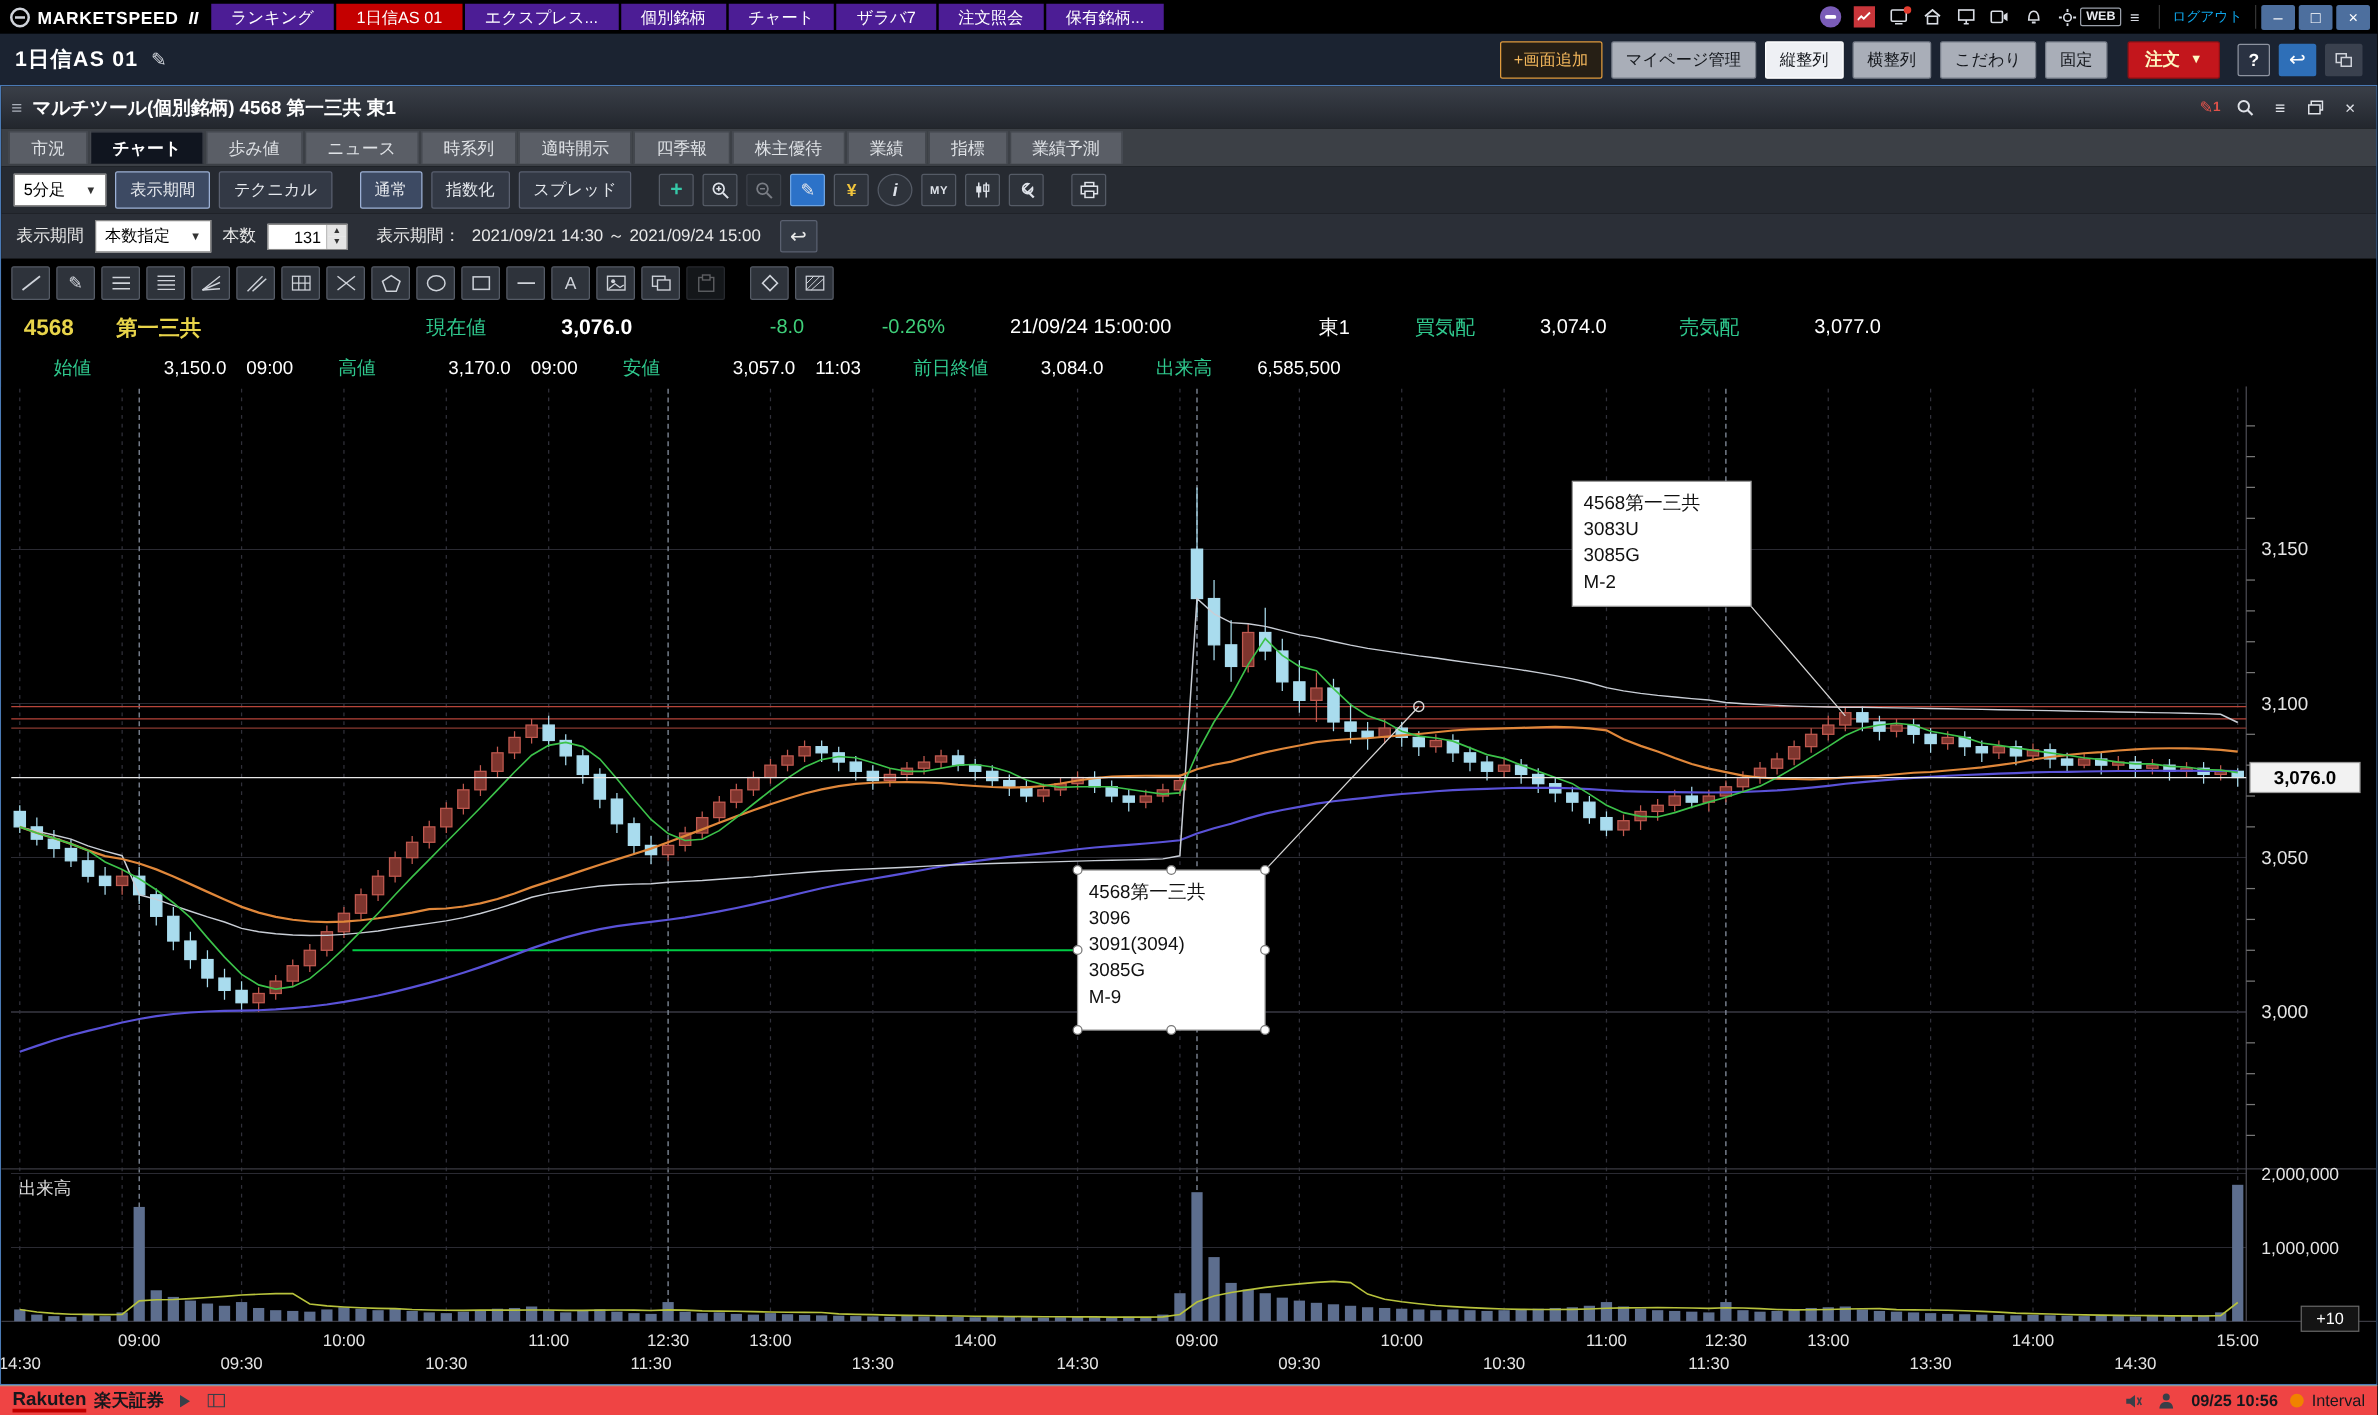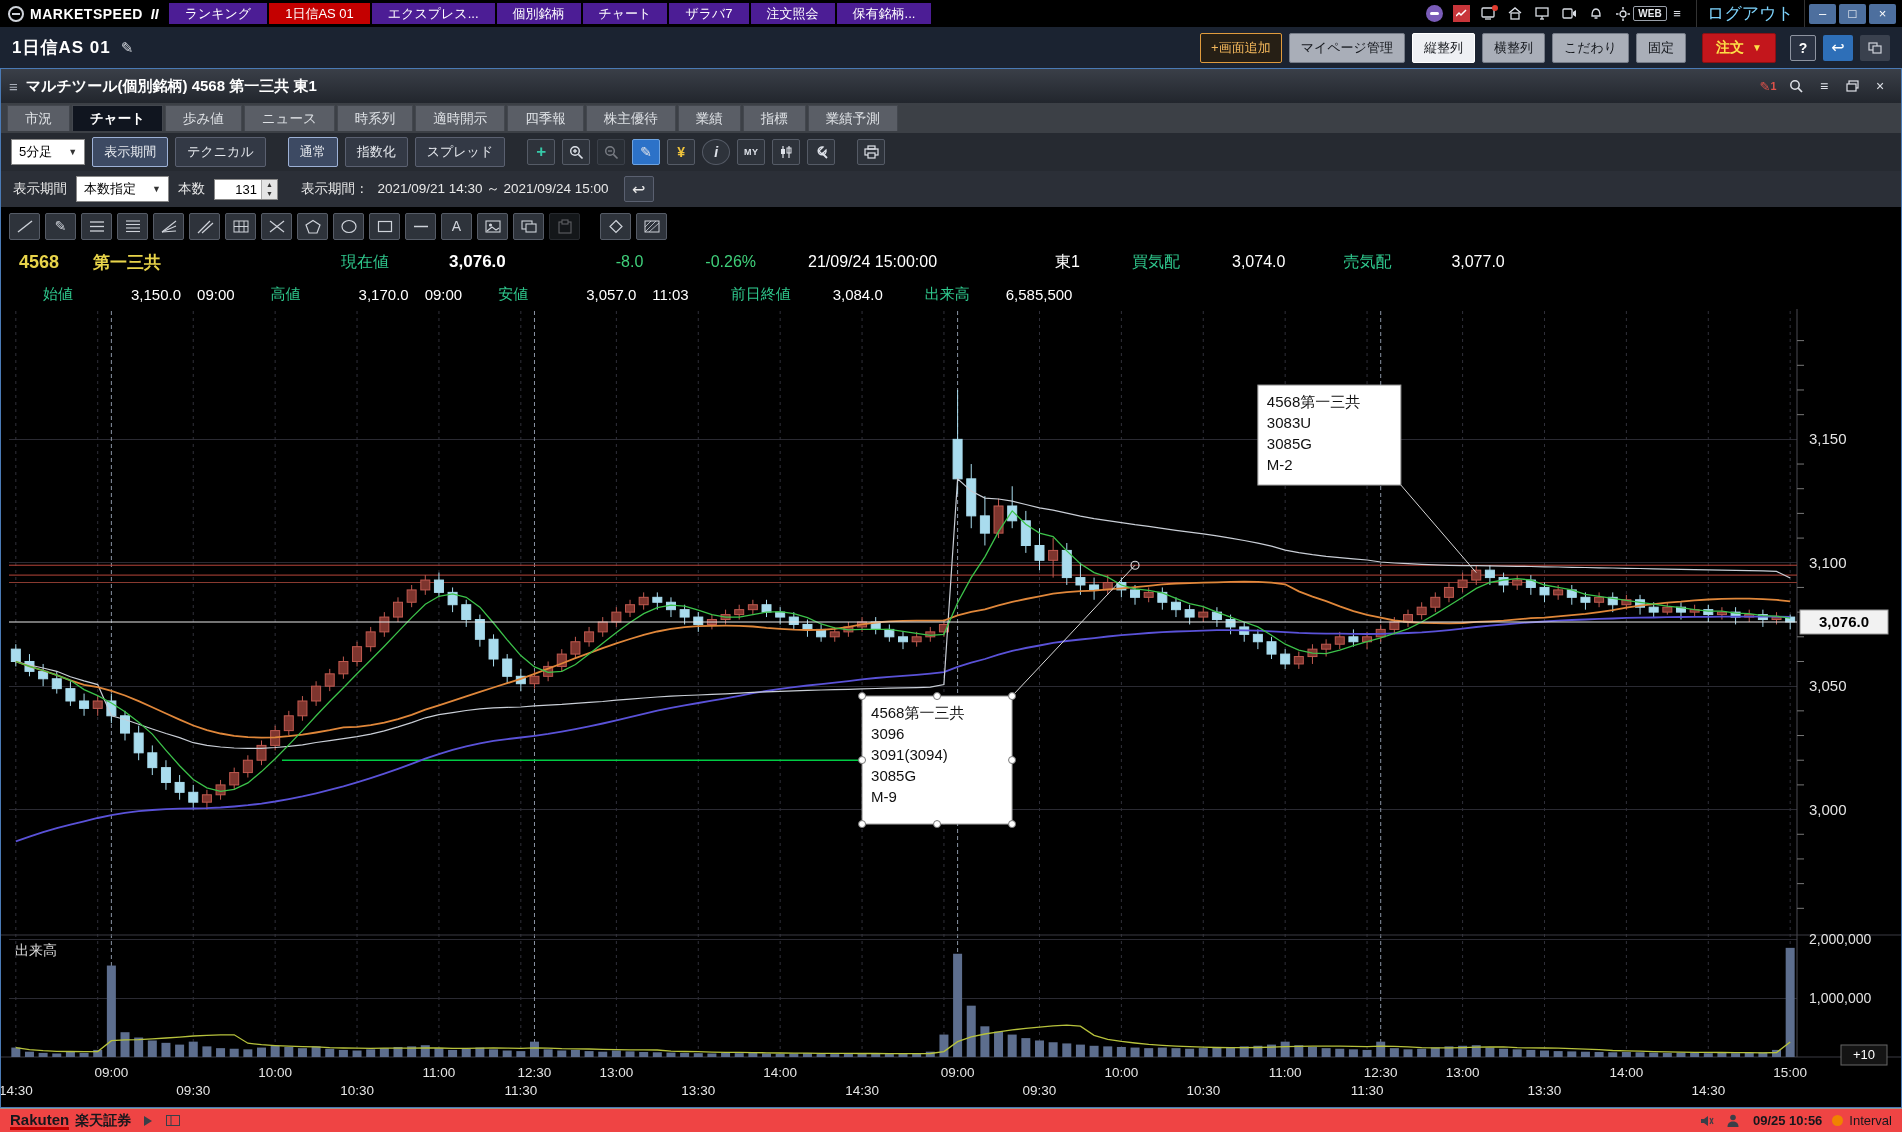--- a/index.html
+++ b/index.html
@@ -23,32 +23,32 @@
   .top-spacer { flex:1; }
   .top-icons { display:flex; align-items:center; gap:5px; margin-right:4px; }
   .tico { width:22px; height:18px; display:flex; align-items:center; justify-content:center; color:#d9dde4; font-size:13px;text-align:center; }
   .tico svg { display:block; }
   .circ-purple { width:17px; height:17px; border-radius:50%; background:#7a5cb8; position:relative; }
   .circ-purple::after{ content:""; position:absolute; left:4px; top:7px; width:9px; height:3px; border-radius:2px; background:#fff; }
   .sq-red { width:17px; height:17px; background:#c8353a; display:flex; align-items:center; justify-content:center; }
   .badge-dot { position:relative; }
   .badge-dot::after { content:""; position:absolute; right:1px; top:0; width:6px; height:6px; border-radius:50%; background:#e23b2e; }
   .web-chip { border:1px solid #9aa0aa; color:#e8eaee; font-size:10px; font-weight:bold; padding:1px 4px; border-radius:2px; }
-  .logout-btn { color:#7dd3fc; font-size:17px; padding:2px 10px; border-left:1px solid #333; border-right:1px solid #333; margin:0 4px; }
+  .logout-btn { color:#0ea5e9; font-size:11px; padding:2px 10px; border-left:1px solid #333; border-right:1px solid #333; margin:0 4px; }
   .winctl { display:flex; gap:3px; margin-right:2px; }
   .winctl .wc { width:27px; height:20px; background:#4d6f9e; color:#fff; display:flex; align-items:center; justify-content:center; font-size:13px; border-radius:2px; }
   
   .wsbar { height:41px; background:#1b2331; display:flex; align-items:center; padding:0 12px; color:#fff; }
   .ws-title { font-size:17px; font-weight:bold; letter-spacing:1px; }
   .ws-edit { margin-left:10px; color:#cfd3da; font-size:15px; }
   .ws-spacer { flex:1; }
   .wsbtn { background:#a9aeb8; color:#14171c; font-size:13px; padding:5px 11px; margin-left:7px; border-radius:2px; border:1px solid #767c88; }
   .wsbtn.selected { background:#eef0f4; border-color:#fff; }
   .ws-add { background:#261f15; border:1px solid #e09b3d; color:#f4b85c; font-size:13px; padding:5px 10px; margin-left:7px; border-radius:2px; }
-  .ws-order { background:#c3161c; color:#fde047; font-size:14px; font-weight:bold; padding:5px 13px; margin-left:16px; border-radius:2px; display:flex; align-items:center; gap:8px; border:1px solid #8d1014; }
+  .ws-order { background:#c3161c; color:#fef9c3; font-size:14px; font-weight:bold; padding:5px 13px; margin-left:16px; border-radius:2px; display:flex; align-items:center; gap:8px; border:1px solid #8d1014; }
   .ws-order .caret { font-size:10px; }
   .ws-help { width:26px; height:26px; margin-left:14px; border:1px solid #8d93a0; color:#fff; font-size:14px; font-weight:bold; display:flex; align-items:center; justify-content:center; border-radius:2px; background:#2a3242; }
   .ws-return { width:30px; height:26px; margin-left:7px; background:#2e6fb8; color:#fff; font-size:16px; display:flex; align-items:center; justify-content:center; border-radius:2px; }
   .ws-tile { width:30px; height:26px; margin-left:7px; background:#3a414e; display:flex; align-items:center; justify-content:center; border-radius:2px; }
   
   .window { border:1px solid #4a7ab5; background:#000; }
   .wtitle { height:34px; background:linear-gradient(#3a3f48,#22262d); display:flex; align-items:center; padding:0 8px; color:#fff; }
   .wgrip { color:#aab0ba; font-size:15px; margin-right:8px; }
   .wtitle .txt { font-size:15px; font-weight:bold; }
   .wtitle .sp { flex:1; }

